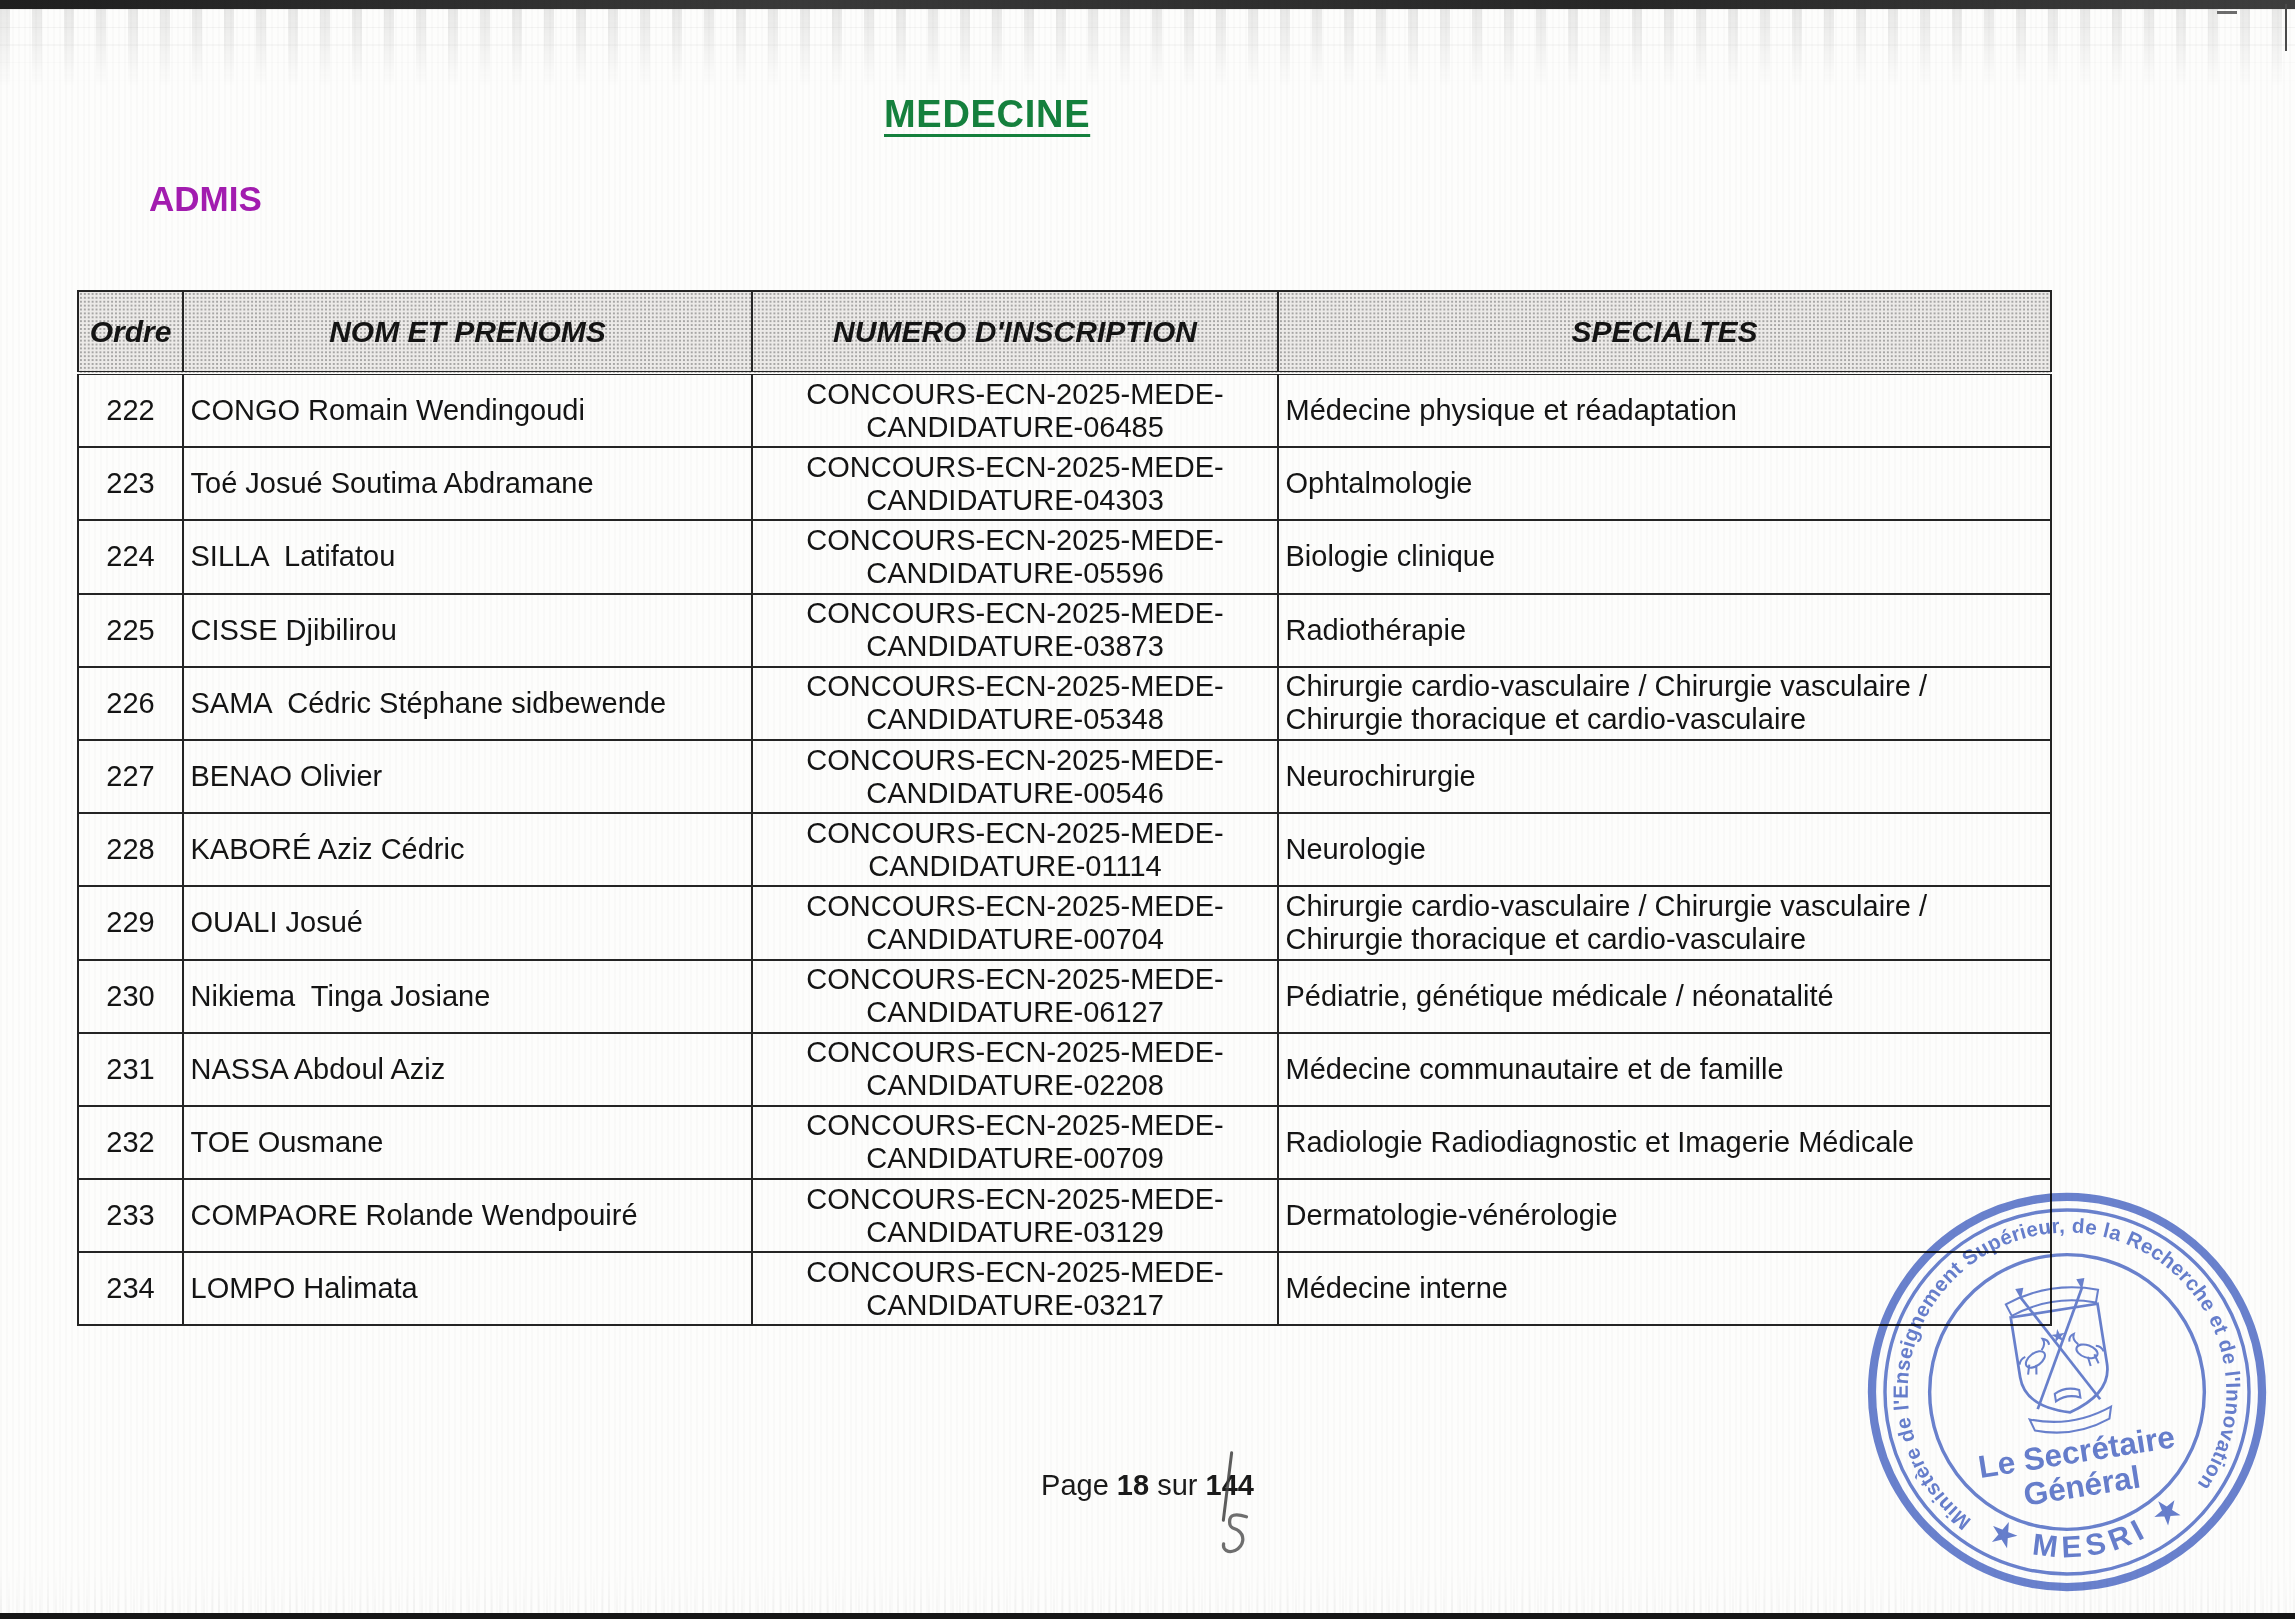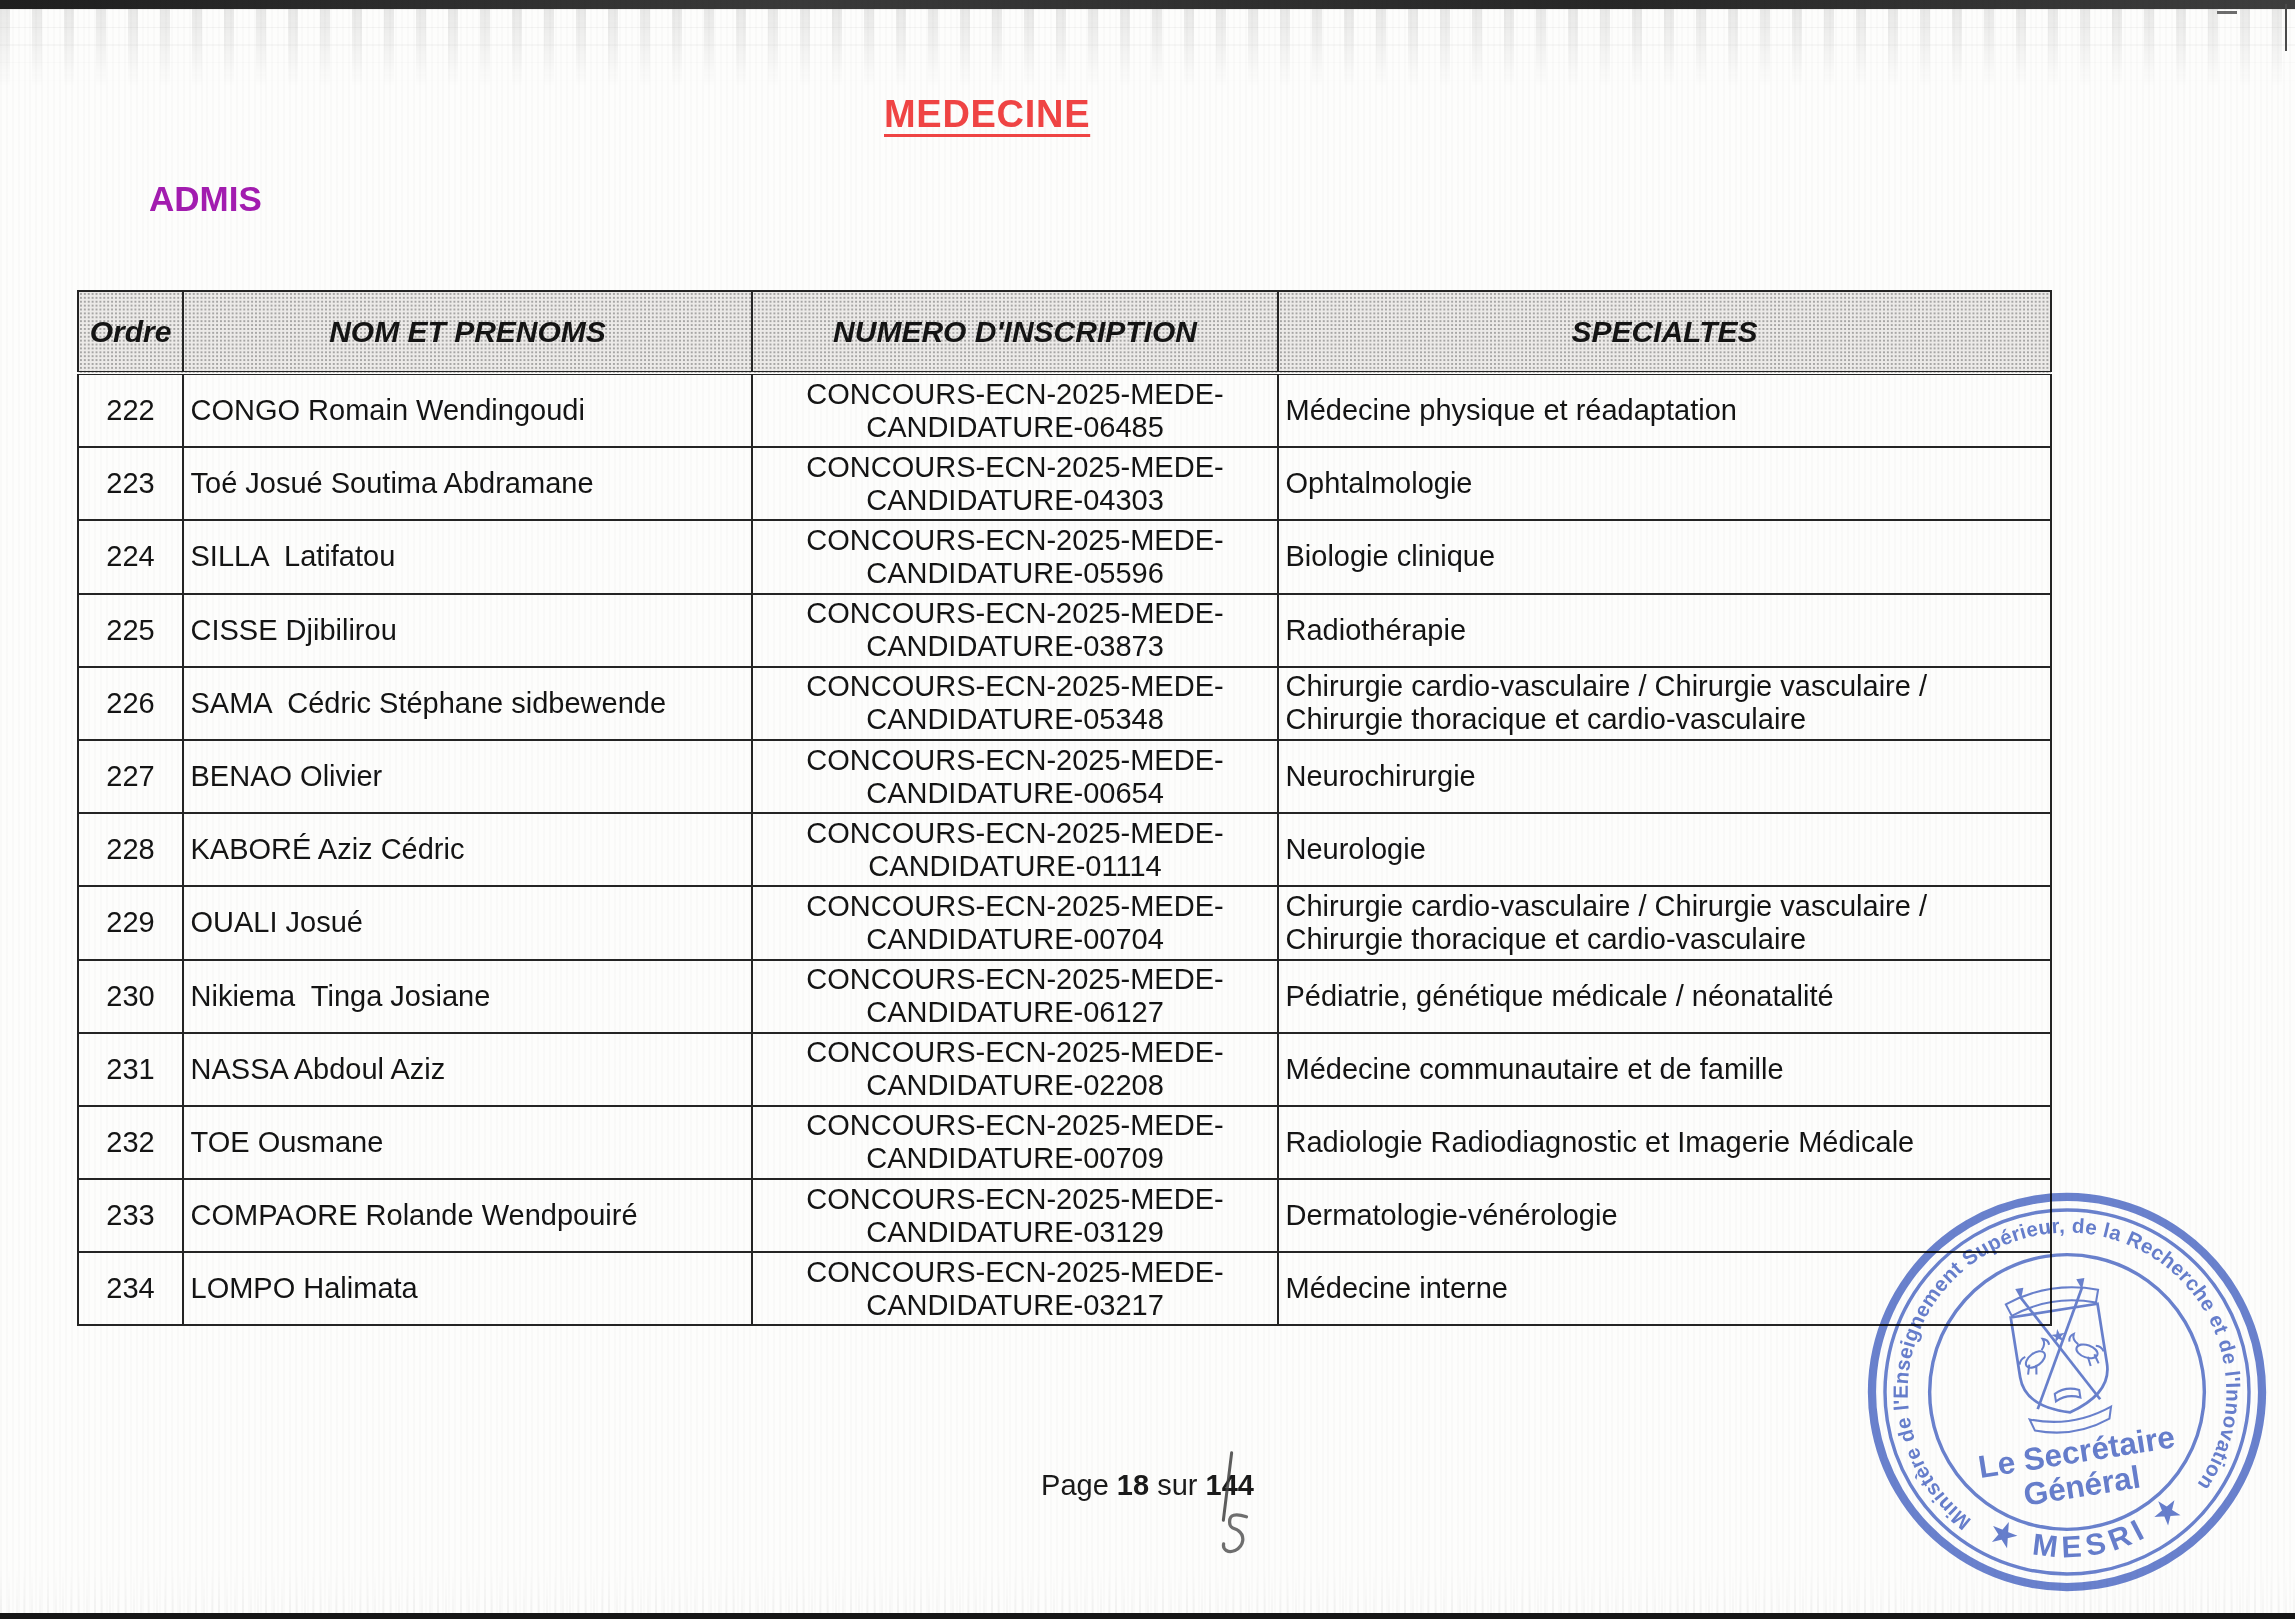--- a/index.html
+++ b/index.html
@@ -34,21 +34,21 @@
     background:repeating-linear-gradient(90deg, rgba(0,0,0,.06) 0 2px, transparent 2px 7.8px);
     -webkit-mask-image:linear-gradient(0deg,#000 0%, transparent 100%);
     mask-image:linear-gradient(0deg,#000 0%, transparent 100%);
   }
   .right-mark  { position:absolute; right:7.8px; top:3.9px;  width:2px;  height:47px; background:#4a4a4a; }
   .right-mark2 { position:absolute; right:58px; top:11px; width:19.6px; height:2.6px;  background:#6d6d6d; }
 
   
   .doc-title {
     position:absolute; left:884px; top:93px;
-    font-size:38px; font-weight:bold; letter-spacing:0.7px; color:#ef4444;
+    font-size:38px; font-weight:bold; letter-spacing:0.7px; color:#15803d;
     text-decoration:underline; text-decoration-thickness:3.3px; text-underline-offset:6.5px;
   }
   .section-label {
     position:absolute; left:149px; top:179px;
     font-size:35px; font-weight:bold; color:#a21caf;
   }
 
   
   table.results {
     position:absolute; left:77px; top:290px; width:1973px;
@@ -174,21 +174,21 @@
       <span class="l2">CANDIDATURE-05348</span>
     </td>
     <td class="c-spec">Chirurgie cardio-vasculaire / Chirurgie vasculaire / Chirurgie thoracique et cardio-vasculaire</td>
   </tr>
 
   <tr>
     <td class="c-ordre">227</td>
     <td class="c-nom">BENAO Olivier</td>
     <td class="c-num">
       <span class="l1">CONCOURS-ECN-2025-MEDE-</span>
-      <span class="l2">CANDIDATURE-00654</span>
+      <span class="l2">CANDIDATURE-00546</span>
     </td>
     <td class="c-spec">Neurochirurgie</td>
   </tr>
 
   <tr>
     <td class="c-ordre">228</td>
     <td class="c-nom">KABORÉ Aziz Cédric</td>
     <td class="c-num">
       <span class="l1">CONCOURS-ECN-2025-MEDE-</span>
       <span class="l2">CANDIDATURE-01114</span>

